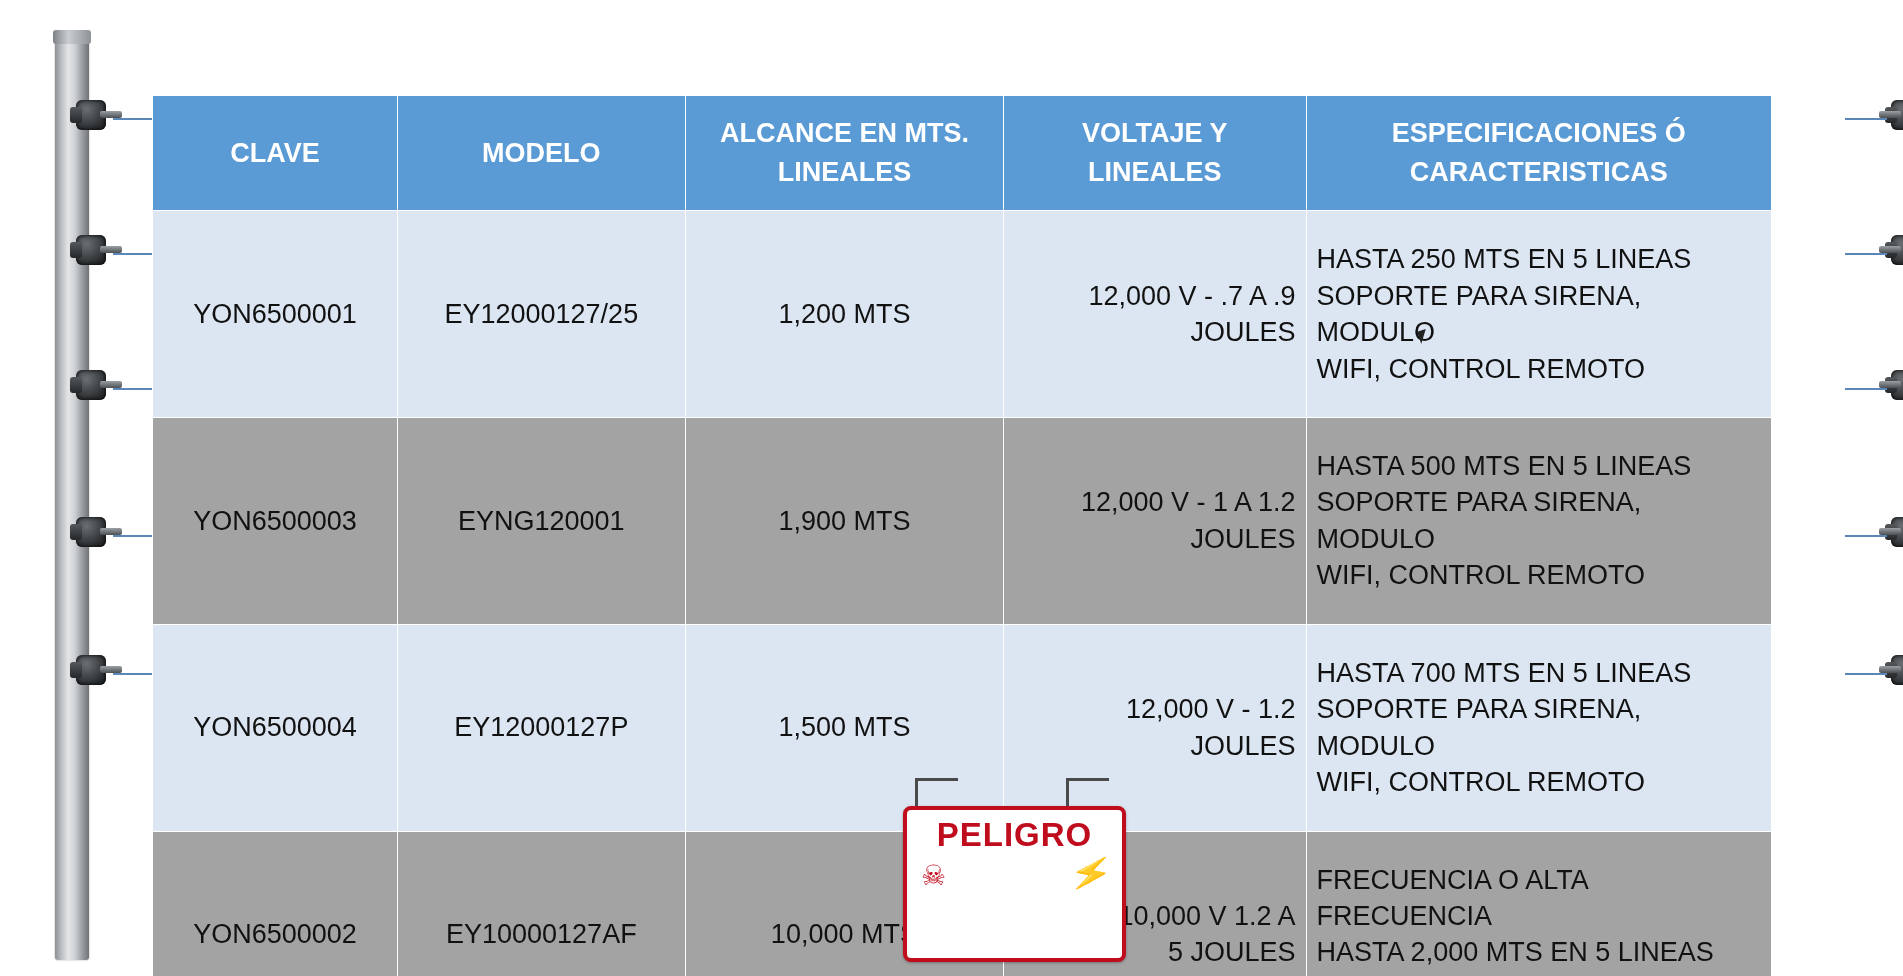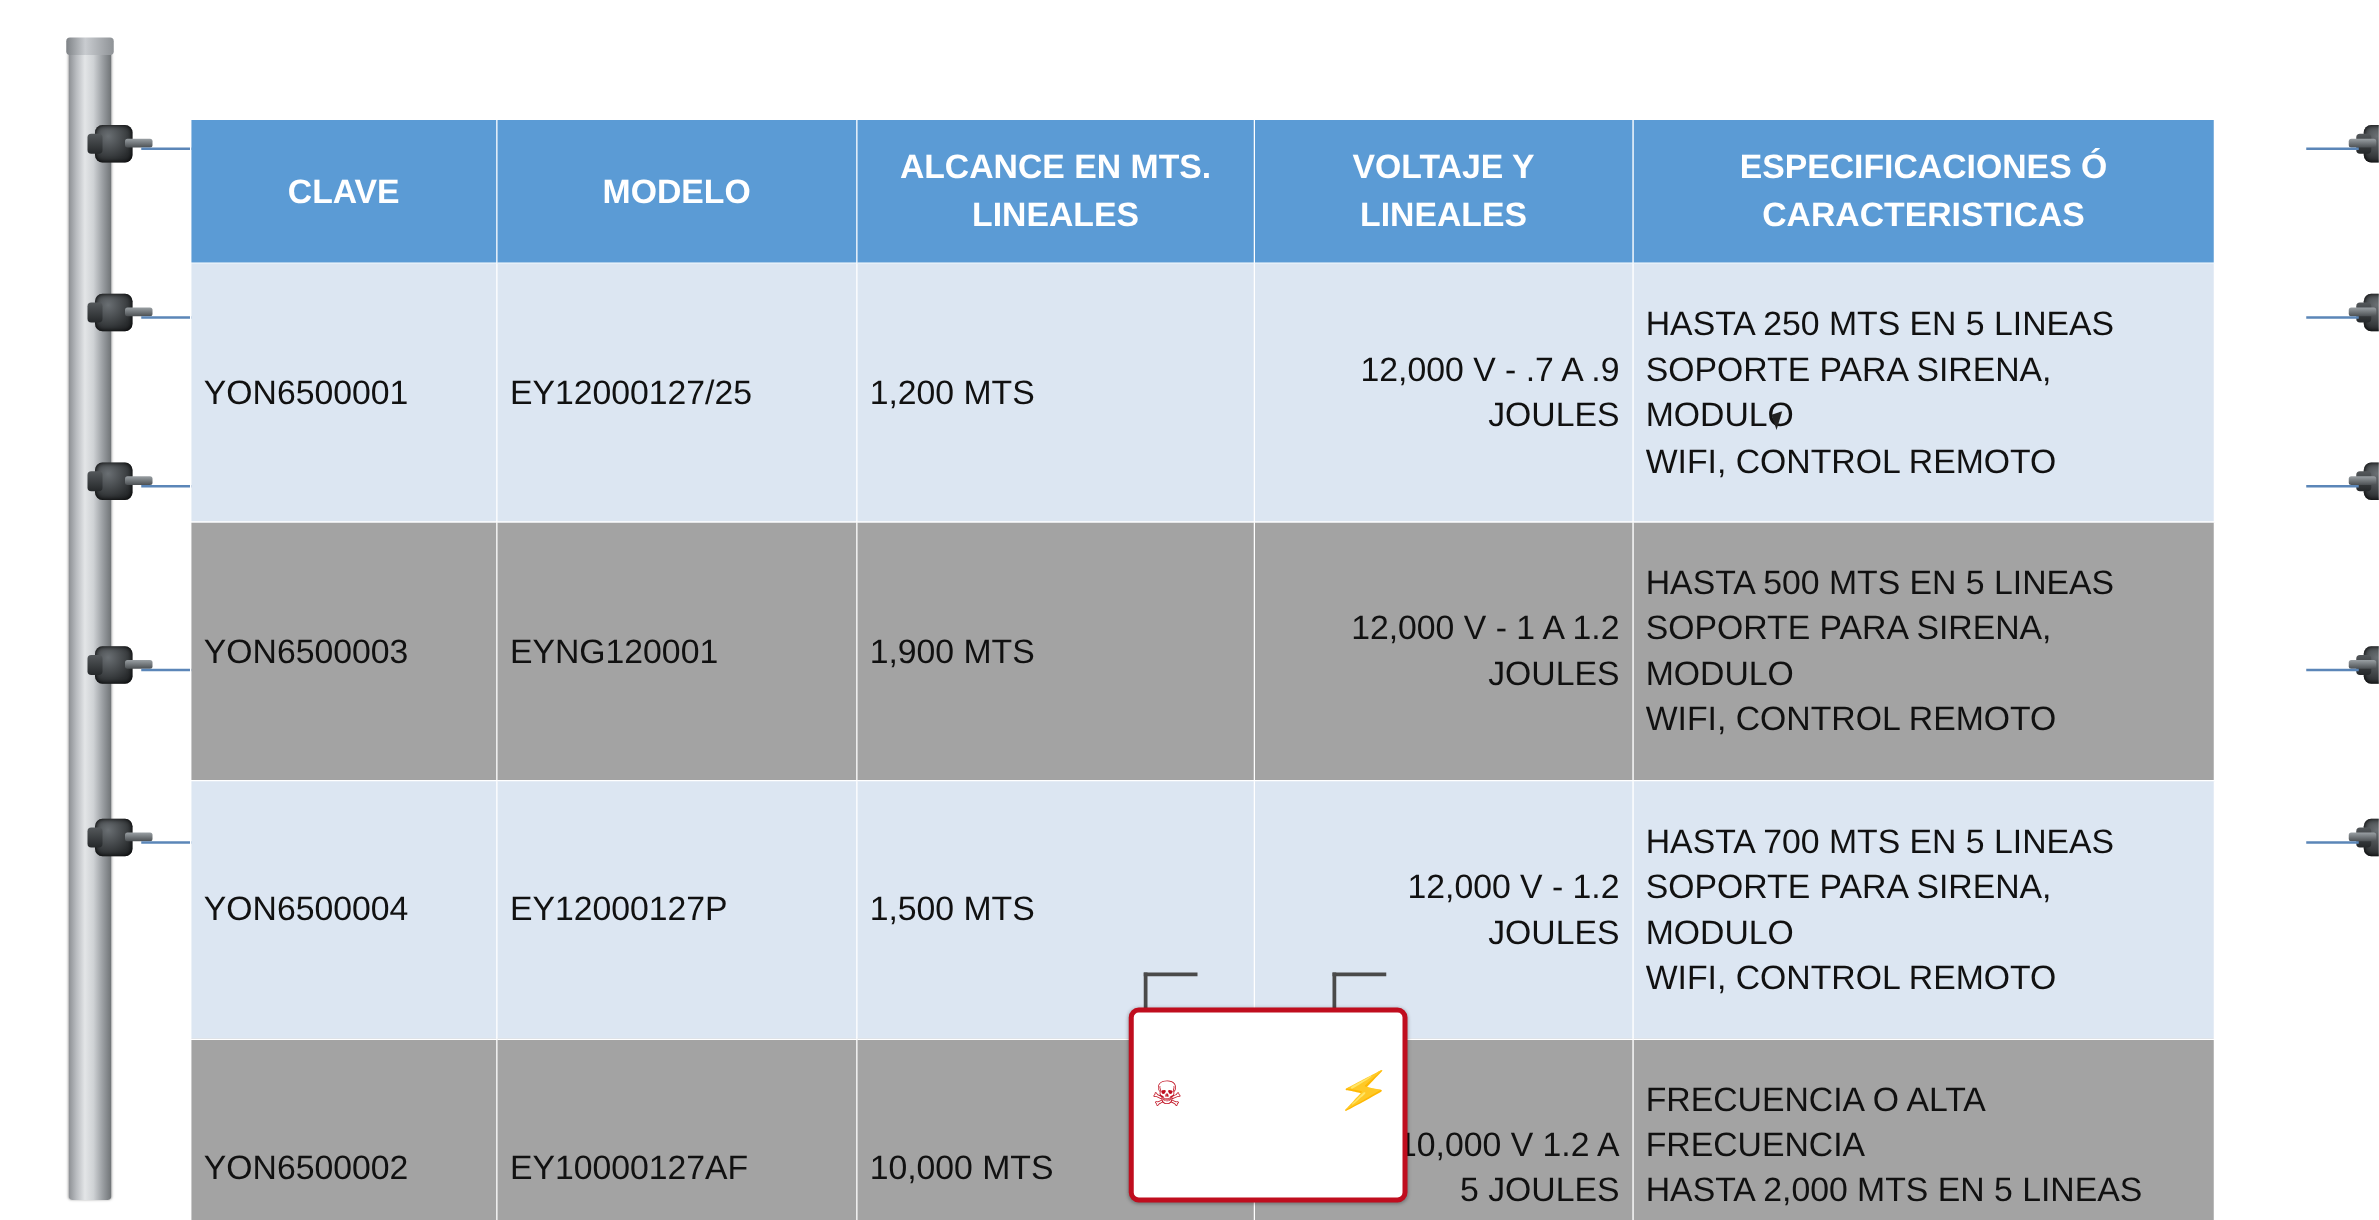--- a/index.html
+++ b/index.html
@@ -102,21 +102,21 @@
     border: 1px solid #ffffff;
     font-size: 27px;
     color: #111111;
     vertical-align: middle;
     padding: 30px 10px;
     line-height: 1.35;
   }
   tr.band-a td { background: #dce6f2; }
   tr.band-b td { background: #a3a3a3; }
 
-  td.c-clave, td.c-modelo, td.c-alcance { text-align: left; }
+  td.c-clave, td.c-modelo, td.c-alcance { text-align: center; }
   td.c-volt { text-align: right; padding-left: 18px; }
   td.c-spec {
     text-align: left;
     font-size: 22px;
     padding-left: 14px;
     line-height: 1.42;
   }
   .cellline { display: block; }
 
   
@@ -341,17 +341,18 @@
         </td>
       </tr>
     </tbody>
   </table>
 </div>
 
 <div class="sign-lead" style="left:915px; top:778px; width:40px; height:30px;"></div>
 <div class="sign-lead" style="left:1066px; top:778px; width:40px; height:30px;"></div>
 
 <div class="sign">
+  <div class="line1">PELIGRO</div>
   <div class="skull">☠</div>
   <div class="bolt-glyph">⚡</div>
 </div>
 
 <div class="cursor"></div>
 
 </body></html>

